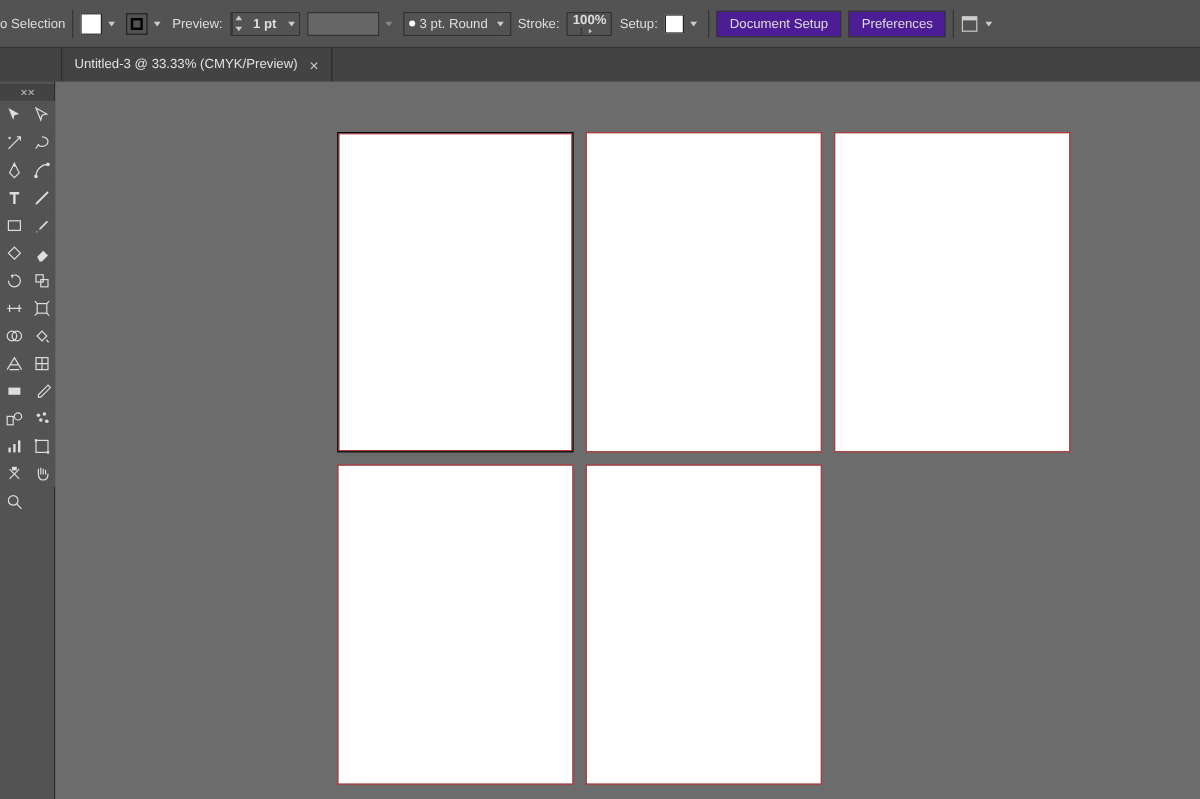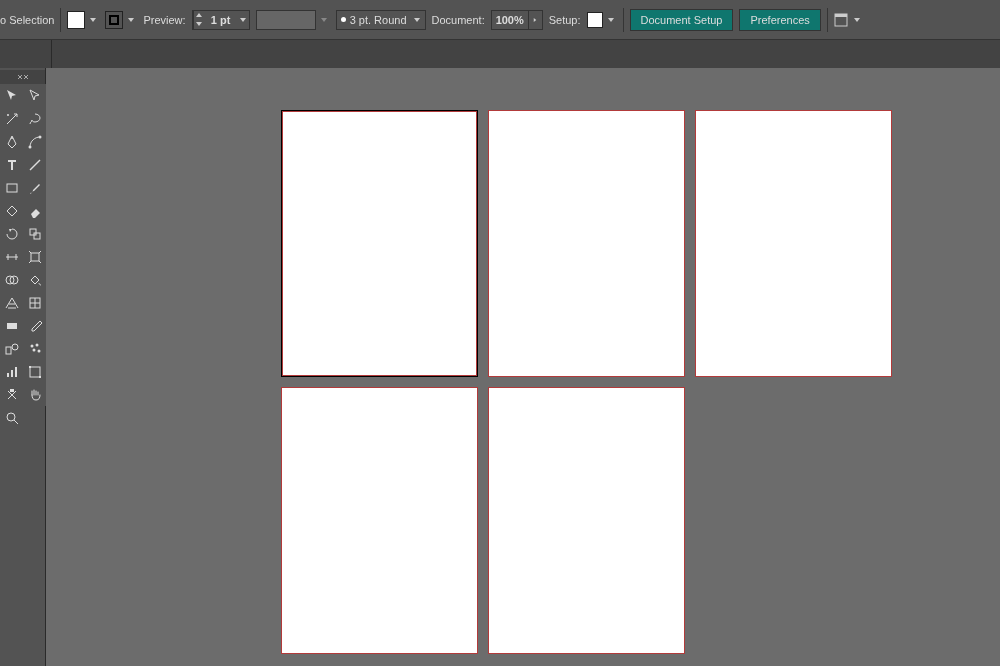--- a/index.html
+++ b/index.html
@@ -15,21 +15,21 @@
 .swatch.stroke-box::after { content: ""; position: absolute; inset: 3px; border: 2px solid #000; }
 .dd { width: 12px; height: 18px; background: #535353; display: flex; align-items: center; justify-content: center; cursor: pointer; }
 .dd svg { width: 6px; height: 4px; }
 .num-box { display: flex; align-items: center; background: #535353; border: 1px solid #333; height: 20px; }
 .num-box .arrows { width: 12px; display: flex; flex-direction: column; }
 .num-box .arrows span { height: 9px; display: flex; align-items: center; justify-content: center; cursor: pointer; border-left:1px solid #333;}
 .num-box input { background: transparent; border: none; color: #ddd; width: 32px; text-align: center; font-size: 11px; outline: none; font-weight: bold; }
 .wide-swatch { width: 60px; height: 20px; border: 1px solid #333; background: #666; }
 .round-box { display: flex; align-items: center; background: #535353; border: 1px solid #333; height: 20px; padding: 0 2px 0 4px; gap: 4px; }
 .dot { width: 5px; height: 5px; background: #fff; border-radius: 50%; }
-.btn { background: #0f766e; border: 1px solid #333; color: #ddd; height: 22px; padding: 0 10px; font-size: 11px; cursor: pointer; }
+.btn { background: #4c1d95; border: 1px solid #333; color: #ddd; height: 22px; padding: 0 10px; font-size: 11px; cursor: pointer; }
 .small-sw { width: 16px; height: 16px; background: #fff; border: 1px solid #222; }
 .sep { width: 1px; height: 24px; background: #353535; }
 .crumb-icon { display:flex; align-items:center; gap:2px; }
 
 
 .tabbar { background: #434343; height: 28px; display: flex; align-items: stretch; }
 .tab-gap { width: 52px; border-right: 1px solid #2a2a2a; }
 .tab { display: flex; align-items: center; padding: 0 10px; gap: 10px; background: #434343; border-right: 1px solid #2a2a2a; cursor: pointer; }
 .tab .close { font-size: 13px; color: #ccc; cursor: pointer; }
 
@@ -104,22 +104,22 @@
   <div class="round-box">
     <span class="dot"></span>
     <span class="ctl-text">3 pt. Round</span>
     <span class="dd">
         <svg viewBox="0 0 6 4">
           <path d="M0 0h6L3 4z" fill="#ccc"></path>
         </svg>
       </span>
   </div>
 
-  <span class="ctl-text">Document:</span>
-  <div class="num-box" style="border-radius:0;">
+  <span class="ctl-text">Stroke:</span>
+  <div class="num-box" style="border-radius:0;flex-direction:column;">
     <input style="width: 36px;" value="100%">
     <span class="dd" style="border-left:1px solid #333;width:14px;">
         <svg width="5" height="8" viewBox="0 0 5 8">
           <path d="M0 0l5 4-5 4z" fill="#ccc"></path>
         </svg>
       </span>
   </div>
 
   <span class="ctl-text">Setup:</span>
   <div class="swatch-group">
@@ -141,20 +141,24 @@
         <rect x="1" y="1" width="12" height="3" fill="#ccc"></rect>
       </svg>
     <svg width="6" height="4" viewBox="0 0 6 4">
         <path d="M0 0h6L3 4z" fill="#ccc"></path>
       </svg>
   </div>
 </div>
 
 <div class="tabbar">
   <div class="tab-gap"></div>
+  <div class="tab">
+    <span>Untitled-3 @ 33.33% (CMYK/Preview)</span>
+    <span class="close">×</span>
+  </div>
 </div>
 
 <div class="main">
 
   <div class="toolcol">
     <div class="toolhdr">
       <svg width="12" height="6" viewBox="0 0 12 6">
           <path d="M1 1l4 4M5 1L1 5" stroke="#aaa" stroke-width="1" fill="none"></path>
           <path d="M7 1l4 4M11 1L7 5" stroke="#aaa" stroke-width="1" fill="none"></path>
         </svg>

